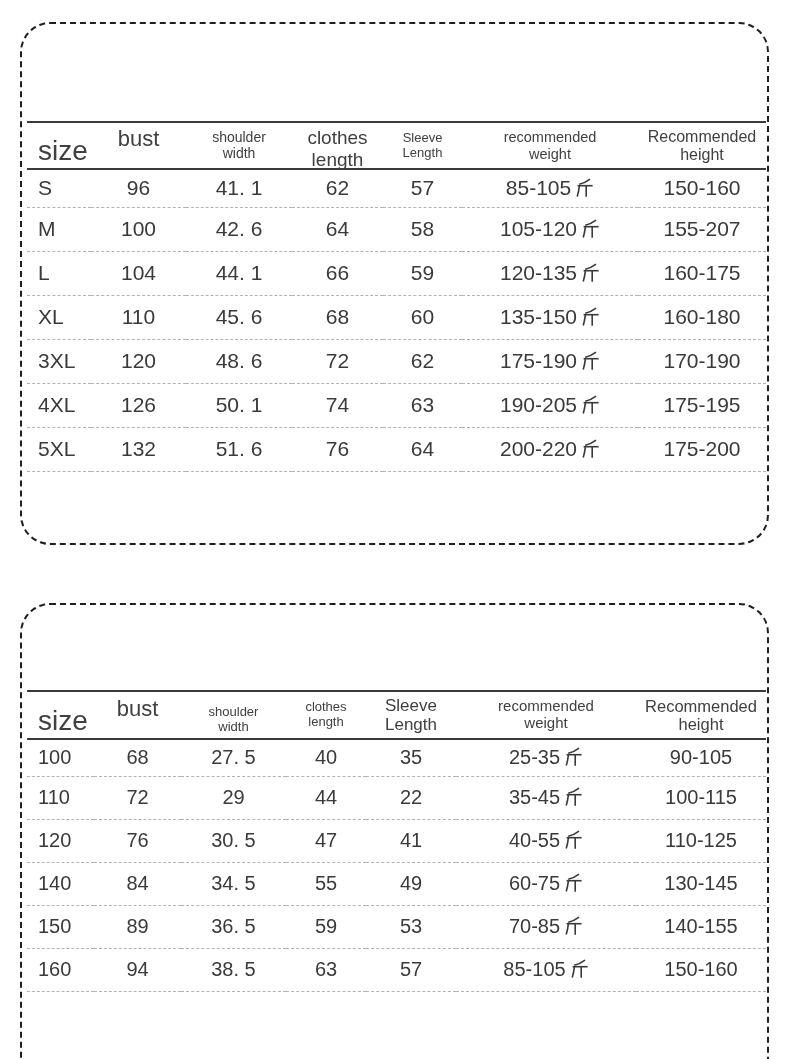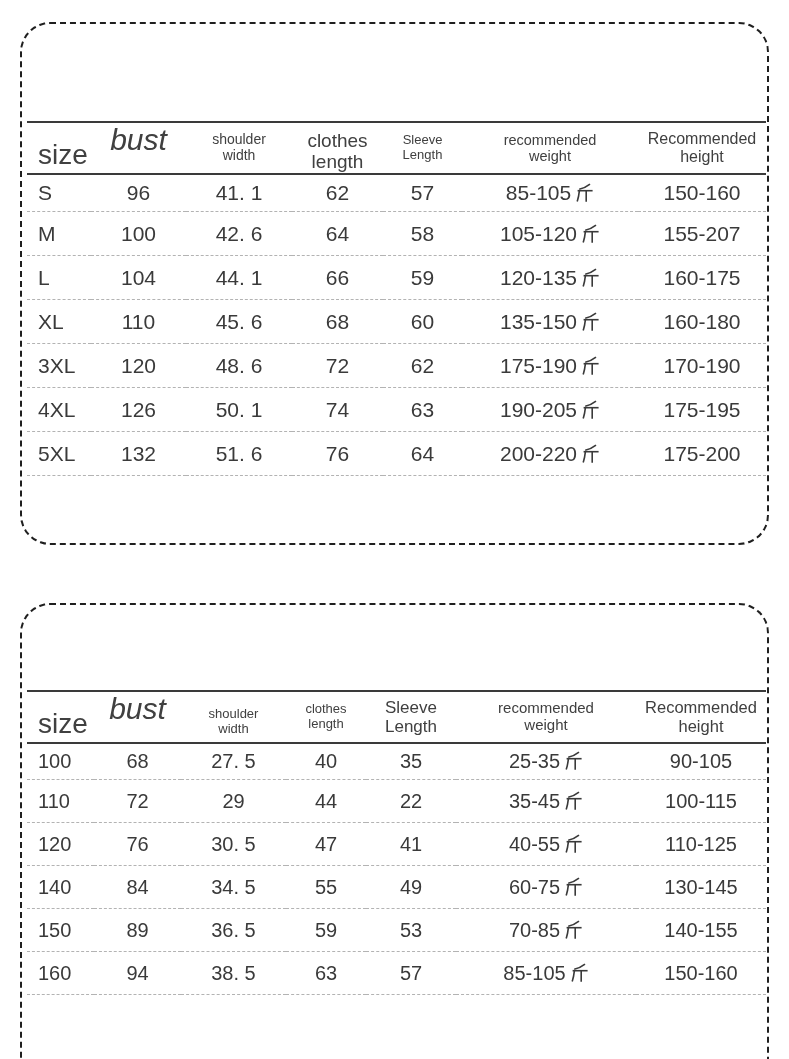--- a/index.html
+++ b/index.html
@@ -33,21 +33,21 @@
     border-bottom:1px dashed #b3b3b3;color:#3a3a3a;white-space:nowrap;
   }
   tbody tr{height:44px;}
   tbody tr:first-child{height:38px;}
   #kids-box tbody tr{height:43px;}
   #kids-box tbody tr:first-child{height:37px;}
   #adult-box td{font-size:21px;}
   #kids-box td{font-size:20px;}
   th.col-size,td.col-size{text-align:left;padding-left:11px;}
   th.col-size{font-size:28px;vertical-align:bottom;padding-bottom:2px;}
-  th.col-bust{font-size:30px;vertical-align:bottom;padding-bottom:16px;font-style:italic;}
+  th.col-bust{font-size:22px;vertical-align:bottom;padding-bottom:16px;}
   th.col-shoulder{font-size:14px;}
   #adult-box th.col-clothes{font-size:19px;position:relative;top:3px;}
   #adult-box th.col-sleeve{font-size:13px;}
   th.col-weight{font-size:14.5px;}
   th.col-height{font-size:16px;}
   #kids-box th.col-shoulder{font-size:13px;position:relative;top:5px;}
   #kids-box th.col-clothes{font-size:13px;}
   #kids-box th.col-sleeve{font-size:17px;}
   #kids-box th.col-weight{font-size:15px;}
   #kids-box th.col-height{font-size:16.5px;}

